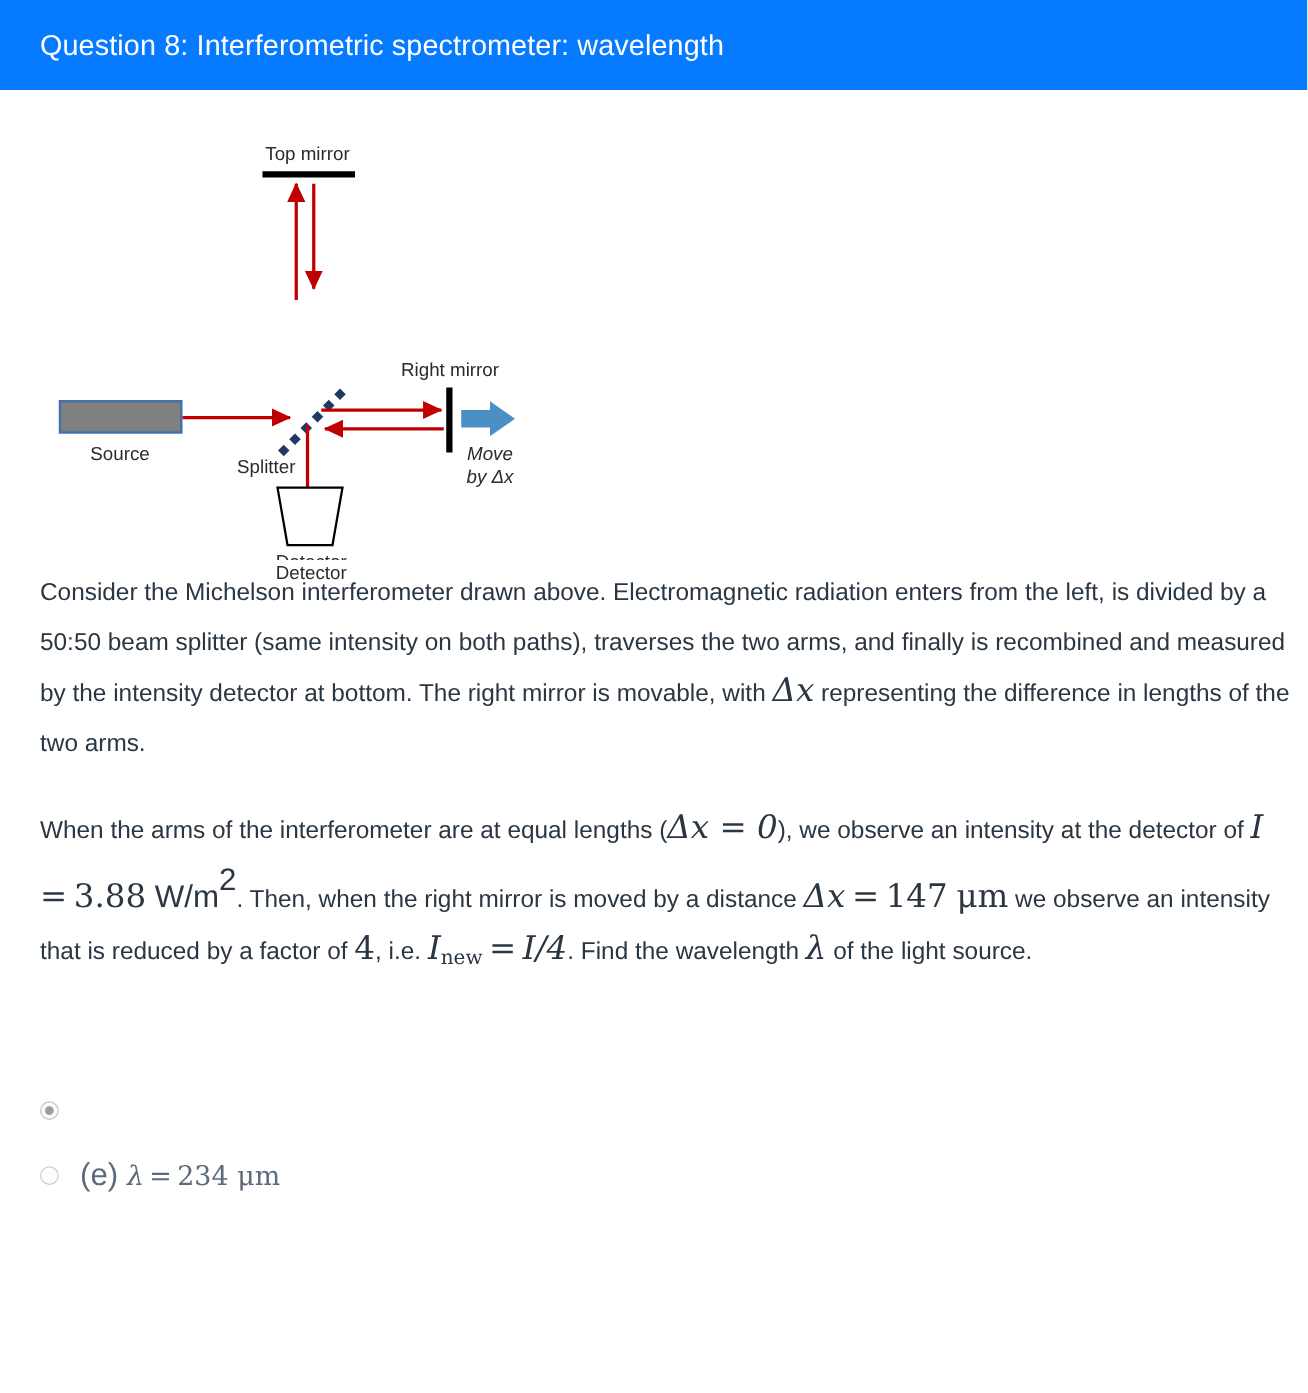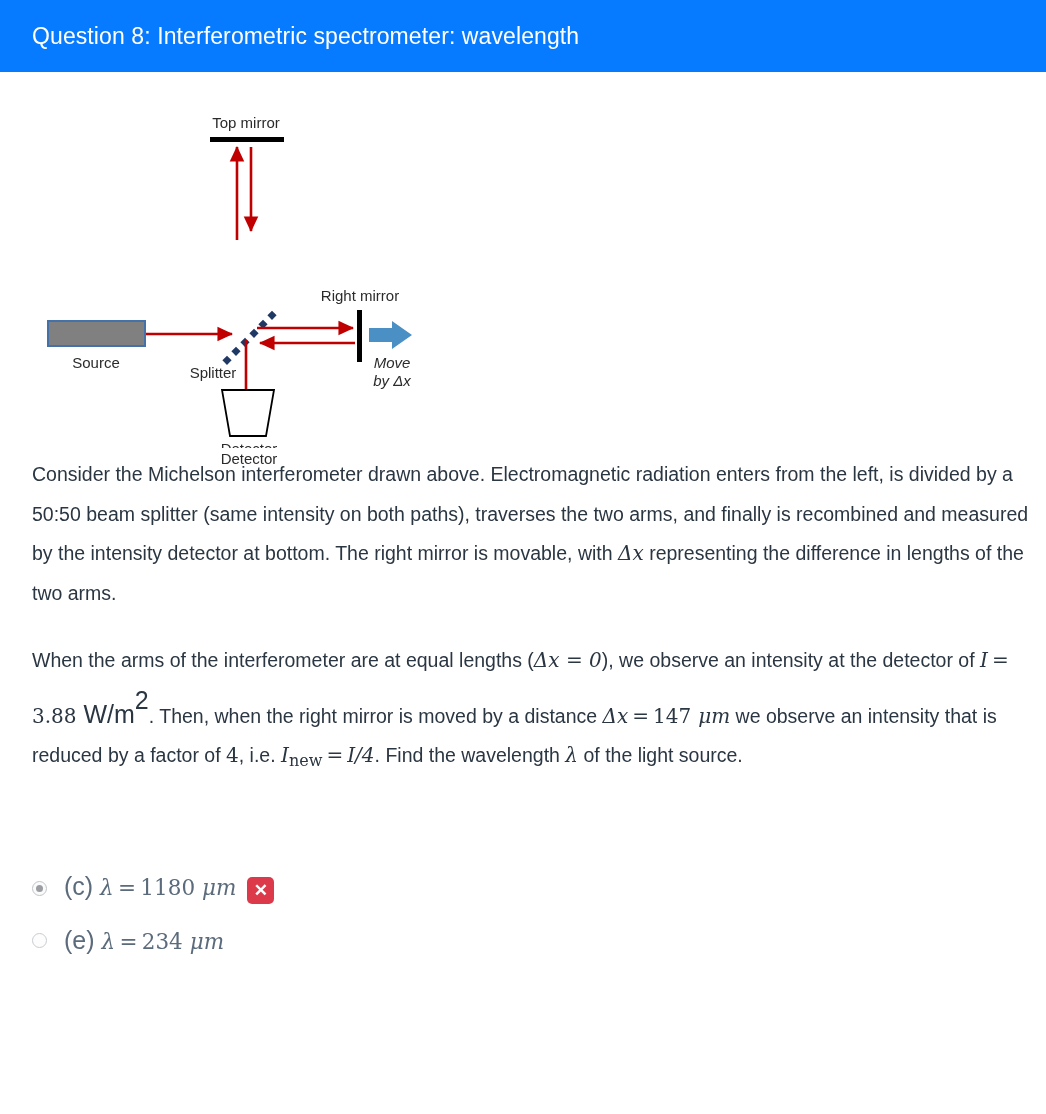--- a/index.html
+++ b/index.html
@@ -39,29 +39,29 @@
     line-height: 39.5px;
     color: #2a3642;
     font-family: "Liberation Sans", sans-serif;
     margin: 0 0 28px 0;
   }
   .para:last-child { margin-bottom: 0; }
 
   
   .m {
     font-family: "DejaVu Serif", "Liberation Serif", serif;
-    font-size: 20px;
+    font-size: 26px;
     font-style: normal;
     color: #2a3642;
     white-space: nowrap;
   }
   .mi { font-style: italic; }
   .msub { font-size: 16px; vertical-align: -0.28em; font-style: normal; }
   .sup { font-size: 0.68em; vertical-align: 0.55em; }
-  .mu { font-family: "DejaVu Serif", serif; font-style: italic; }
+  .mu { font-family: "DejaVu Serif", serif; }
 
   
   .options { position: absolute; left: 32px; top: 862px; width: 700px; }
   .option {
     display: flex; align-items: center;
     height: 52px;
     gap: 0px;
   }
   .radio {
     width: 15px; height: 15px; border-radius: 50%;
@@ -174,21 +174,20 @@
     <p class="para"><span>When the arms of the interferometer are at equal lengths (</span><span class="m mi">Δx = 0</span><span>), we observe an intensity at the detector of </span><span class="m mi">I</span><span class="m"> </span><span class="m">=</span><span class="m"> </span><span class="m">3.88</span><span class="lbl">&nbsp;</span><span class="lbl">W/m</span><span class="lbl sup">2</span><span>. Then, when the right mirror is moved by a distance </span><span class="m mi">Δx</span><span class="m"> = </span><span class="m">147</span><span class="lbl">&nbsp;</span><span class="m mu">μm</span><span> we observe an intensity that is reduced by a factor of </span><span class="m">4</span><span>, i.e. </span><span class="m mi">I</span><span class="m msub">new</span><span class="m"> = </span><span class="m mi">I/4</span><span>. Find the wavelength </span><span class="m mi">λ</span><span> of the light source.</span></p>
 
   </div>
 
   <div class="options">
 
 
 
     <div class="option">
       <span class="radio checked"></span>
-      <span class="opt-text"><span class="lbl">(c)</span><span class="lbl">&nbsp;</span><span class="m mi">λ</span><span class="m"> </span><span class="m">=</span><span class="m"> </span><span class="m">1180</span><span class="lbl">&nbsp;</span><span class="m mu">μm</span><span class="badge-x">✕</span></span>
     </div>
 
 
     <div class="option">
       <span class="radio"></span>
       <span class="opt-text"><span class="lbl">(e)</span><span class="lbl">&nbsp;</span><span class="m mi">λ</span><span class="m"> </span><span class="m">=</span><span class="m"> </span><span class="m">234</span><span class="lbl">&nbsp;</span><span class="m mu">μm</span></span>
     </div>
 
   </div>
 

